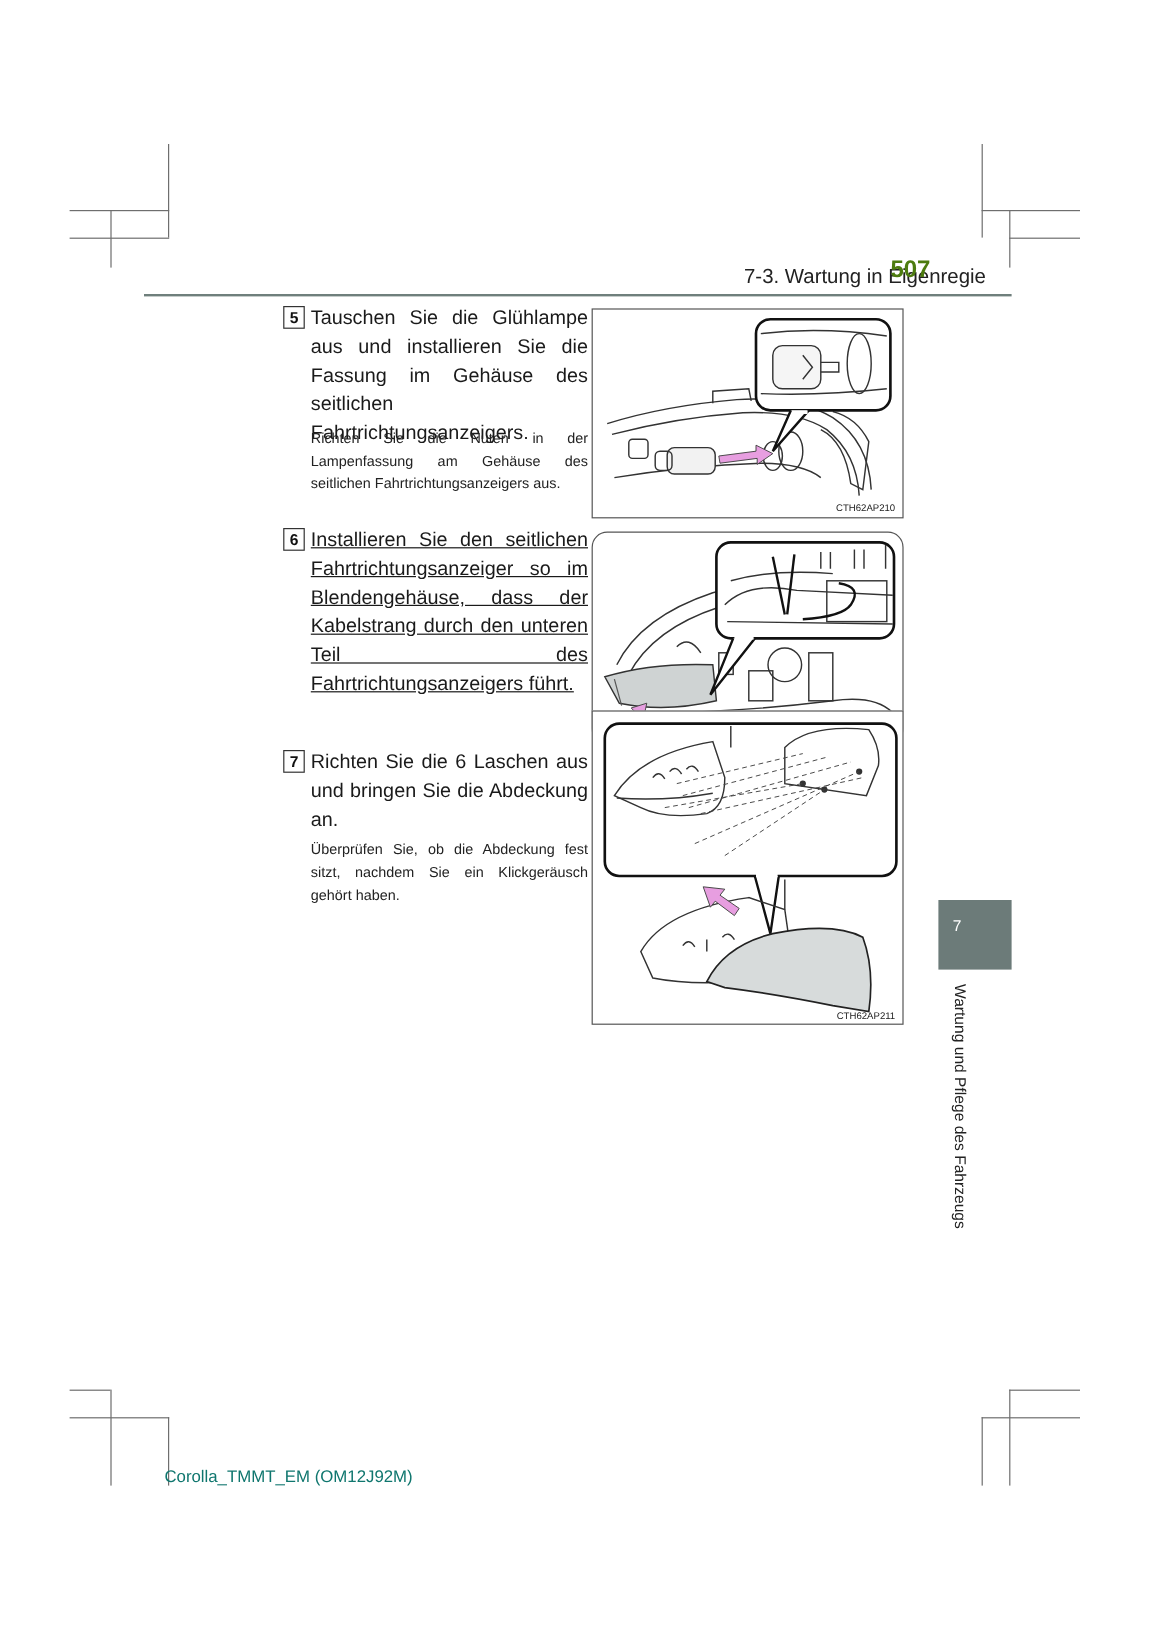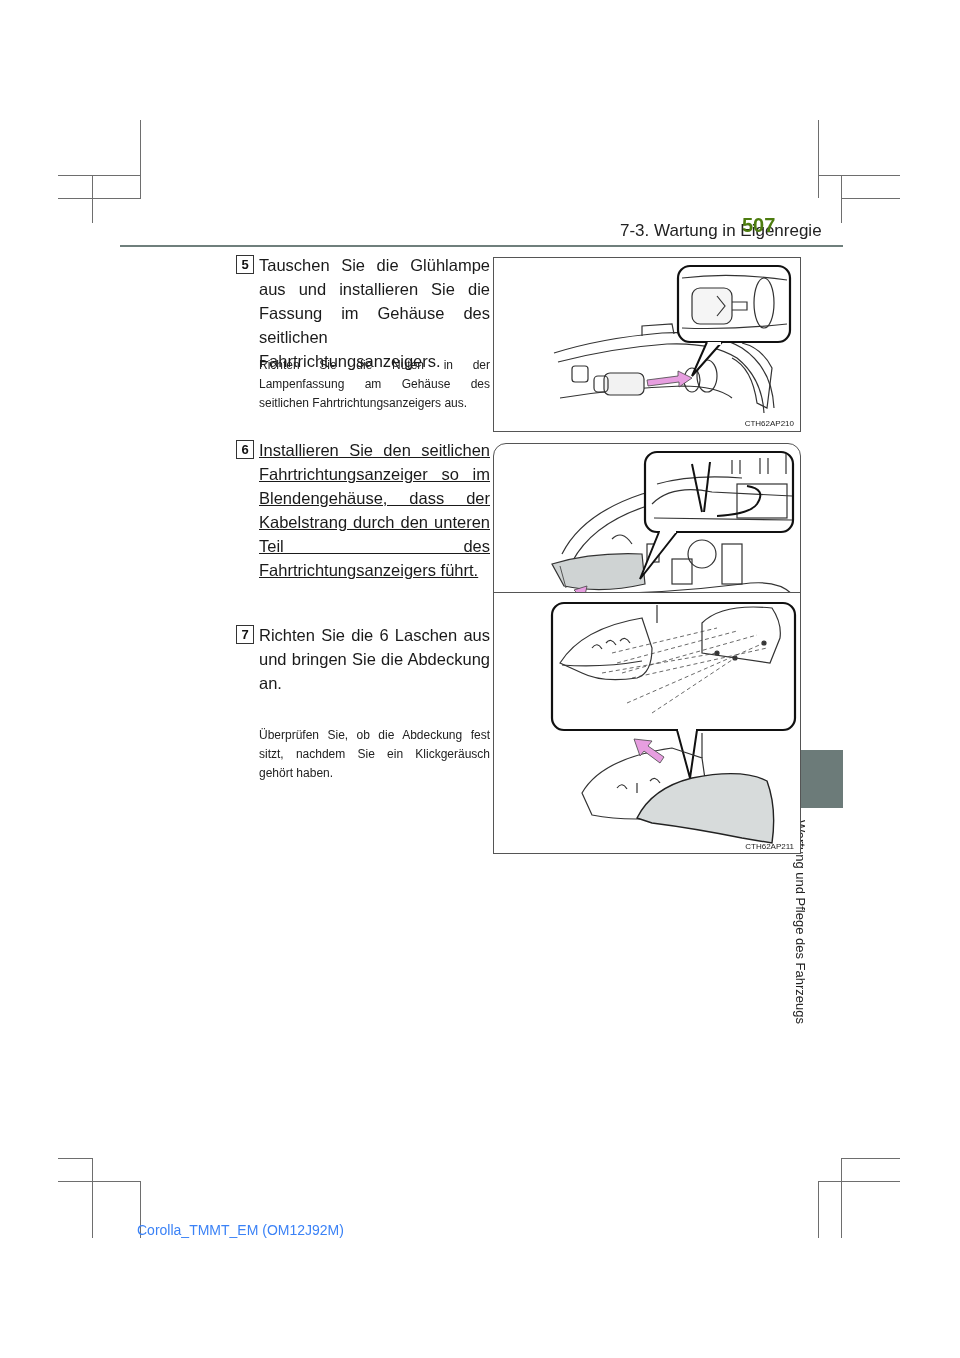--- a/index.html
+++ b/index.html
@@ -9,23 +9,23 @@
   .header-rule { position:absolute; left:120px; top:245px; width:723px; height:2px; background:#6f7f7c; }
   .header-section { position:absolute; left:620px; top:221px; font-size:17px; color:#222; }
   .header-page { position:absolute; left:742px; top:214px; font-size:20px; font-weight:bold; color:#4d7c0f; }
   .side-tab { position:absolute; left:782px; top:750px; width:61px; height:58px; background:#6c7b79; }
   .side-tab span { position:absolute; left:12px; top:14px; color:#fff; font-size:13px; }
   .side-label { position:absolute; left:790px; top:820px; width:24px; height:210px; }
   .side-label span { position:absolute; left:0; top:0; transform-origin:0 0; transform:translate(18px,0) rotate(90deg); white-space:nowrap; font-size:13px; color:#222; }
   .step-box { position:absolute; left:236px; width:16px; height:17px; border:1px solid #333; font-size:13px; font-weight:bold; text-align:center; line-height:17px; color:#111; }
   .step-text { position:absolute; left:259px; width:231px; font-size:16.5px; line-height:24px; text-align:justify; color:#1a1a1a; }
   .step-note { position:absolute; left:259px; width:231px; font-size:12px; line-height:19px; text-align:justify; color:#222; }
-  .figure { position:absolute; left:493px; width:258px; border:1px solid #555; background:#fff; overflow:hidden;padding-left:48px; }
+  .figure { position:absolute; left:493px; width:258px; border:1px solid #555; background:#fff; overflow:hidden; }
   .figure .code { position:absolute; right:4px; bottom:2px; font-size:8px; color:#222; }
-  .footer-text { position:absolute; left:137px; top:1222px; font-size:14px; color:#3b82f6; }
+  .footer-text { position:absolute; left:137px; top:1222px; font-size:14px; color:#0f766e; }
 </style>
 </head>
 <body>
 
 <div class="crop-v" style="left:140px;top:120px;height:78px;"></div>
 <div class="crop-h" style="left:58px;top:175px;width:83px;"></div>
 <div class="crop-v" style="left:92px;top:175px;height:48px;"></div>
 <div class="crop-h" style="left:58px;top:198px;width:83px;"></div>
 <div class="crop-v" style="left:818px;top:120px;height:78px;"></div>
 <div class="crop-h" style="left:818px;top:175px;width:82px;"></div>
@@ -117,21 +117,21 @@
       <rect x="195" y="40" width="50" height="34"></rect>
       <path d="M205 42 Q225 45 215 60 Q208 70 175 72" stroke="#111" stroke-width="2"></path>
     </g>
     <polygon points="18,168 36,150 32,146 45,142 42,156 38,152 21,170" fill="#e79ee0" stroke="#444" stroke-width="0.8"></polygon>
     <text x="252" y="170" text-anchor="end" font-size="8" font-family="Liberation Sans, sans-serif" fill="#222">CTH62AP202</text>
   </svg>
 </div>
 
 <div class="step-box" style="top:625px;">7</div>
 <div class="step-text" style="top:623px;">Richten Sie die 6 Laschen aus und bringen Sie die Abdeckung an.</div>
-<div class="step-note" style="top:726px;">Überprüfen Sie, ob die Abdeckung fest sitzt, nachdem Sie ein Klickgeräusch gehört haben.</div>
+<div class="step-note" style="top:699px;">Überprüfen Sie, ob die Abdeckung fest sitzt, nachdem Sie ein Klickgeräusch gehört haben.</div>
 <div class="figure" style="top:592px;height:260px;">
   <svg width="258" height="260" viewBox="0 0 258 260">
     <rect x="10" y="10" width="243" height="127" rx="12" fill="#fff" stroke="#111" stroke-width="2.2"></rect>
     <g fill="none" stroke="#333" stroke-width="1.2">
       <path d="M18 70 Q40 35 100 25 L110 55 Q110 80 95 85 Q60 90 40 80 Z"></path>
       <path d="M20 72 Q60 75 100 68"></path>
       <path d="M115 12 L115 30"></path>
       <path d="M50 55 Q55 48 60 56 M64 50 Q69 44 74 52 M78 48 Q83 42 88 50"></path>
       <path d="M160 30 Q180 10 230 15 Q240 30 238 45 L228 70 L160 60 Z"></path>
       <circle cx="175" cy="60" r="2" fill="#333"></circle>

